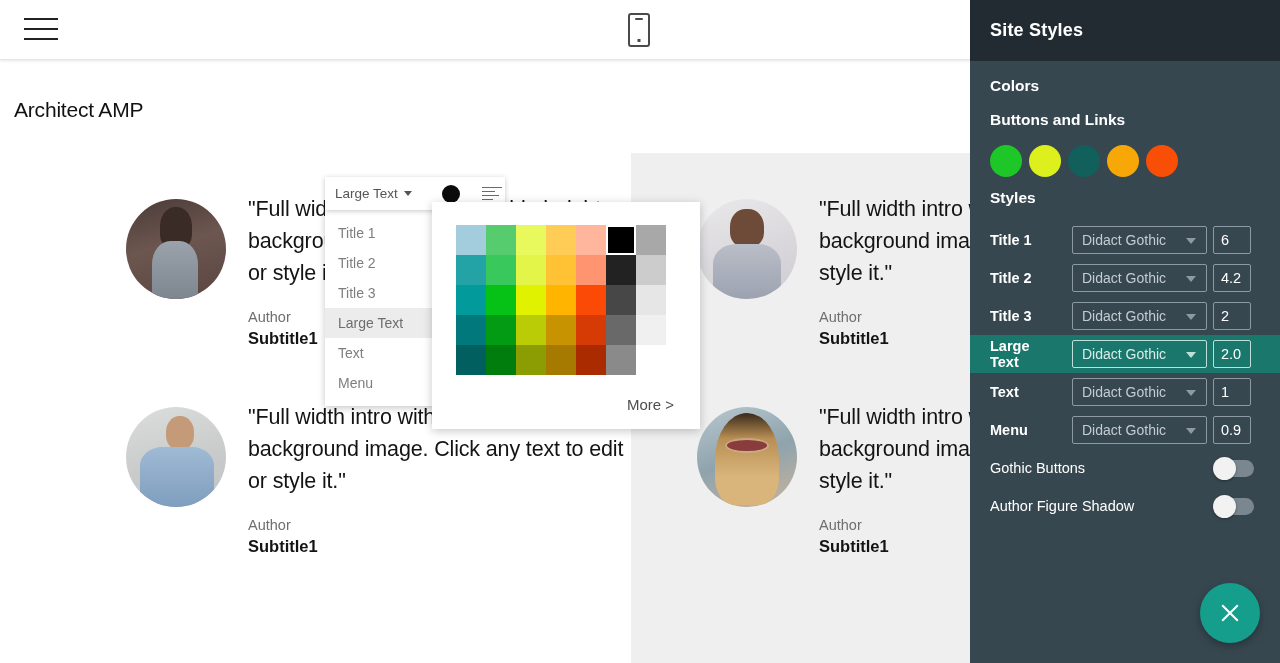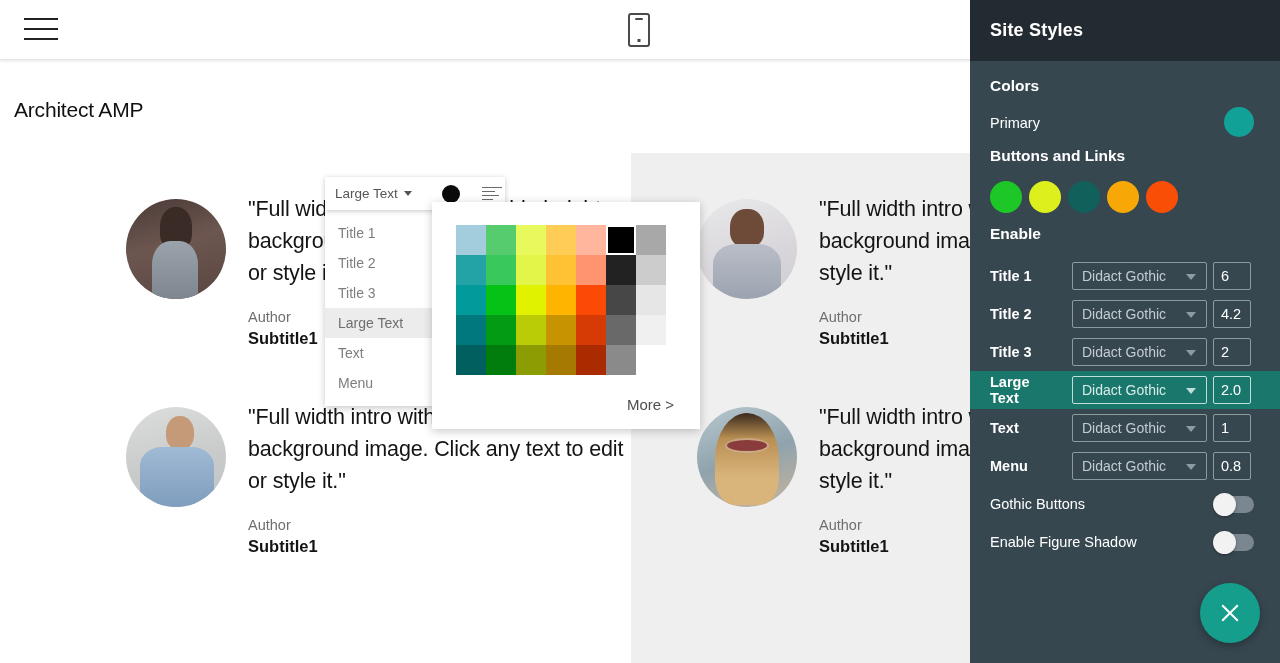--- a/index.html
+++ b/index.html
@@ -452,35 +452,31 @@
 
   <div class="panel">
     <div class="panel-header">
       <div class="panel-title">Site Styles</div>
     </div>
 
     <div class="panel-body">
 
       <div class="sec-title">Colors</div>
 
-      <div class="primary-row">
-        <span class="row-label">Primary</span>
-        <span class="primary-dot" id="primary-dot" style="background: rgb(18, 161, 150);"></span>
-      </div>
 
       <div class="sec-title" style="padding-top:6px;">Buttons and Links</div>
       <div class="btn-colors" id="btn-colors">
           <div class="btn-dot" style="background: rgb(30, 199, 40);"></div>
           <div class="btn-dot" style="background: rgb(221, 239, 29);"></div>
           <div class="btn-dot" style="background: rgb(17, 96, 92);"></div>
           <div class="btn-dot" style="background: rgb(247, 168, 7);"></div>
           <div class="btn-dot" style="background: rgb(249, 78, 6);"></div>
         </div>
 
-      <div class="sec-title pad-top">Enable</div>
+      <div class="sec-title pad-top">Styles</div>
 
       <div class="fonts" id="fonts-table">
           <div class="frow">
             <div class="fname">Title 1</div>
             <div class="fselect">
               <span>Didact Gothic</span>
               <i class="fsel-caret"></i>
             </div>
             <div class="fsize">6</div>
           </div>
@@ -515,33 +511,33 @@
               <i class="fsel-caret"></i>
             </div>
             <div class="fsize">1</div>
           </div>
           <div class="frow">
             <div class="fname">Menu</div>
             <div class="fselect">
               <span>Didact Gothic</span>
               <i class="fsel-caret"></i>
             </div>
-            <div class="fsize">0.8</div>
+            <div class="fsize">0.9</div>
           </div>
         </div>
 
 
       <div class="opt-row">
         <span class="row-label">Gothic Buttons</span>
         <span class="toggle">
             <span class="knob"></span>
           </span>
       </div>
       <div class="opt-row">
-        <span class="row-label">Enable Figure Shadow</span>
+        <span class="row-label">Author Figure Shadow</span>
         <span class="toggle">
             <span class="knob"></span>
           </span>
       </div>
     </div>
 
     <div class="fab"></div>
   </div>
 
 </div>

